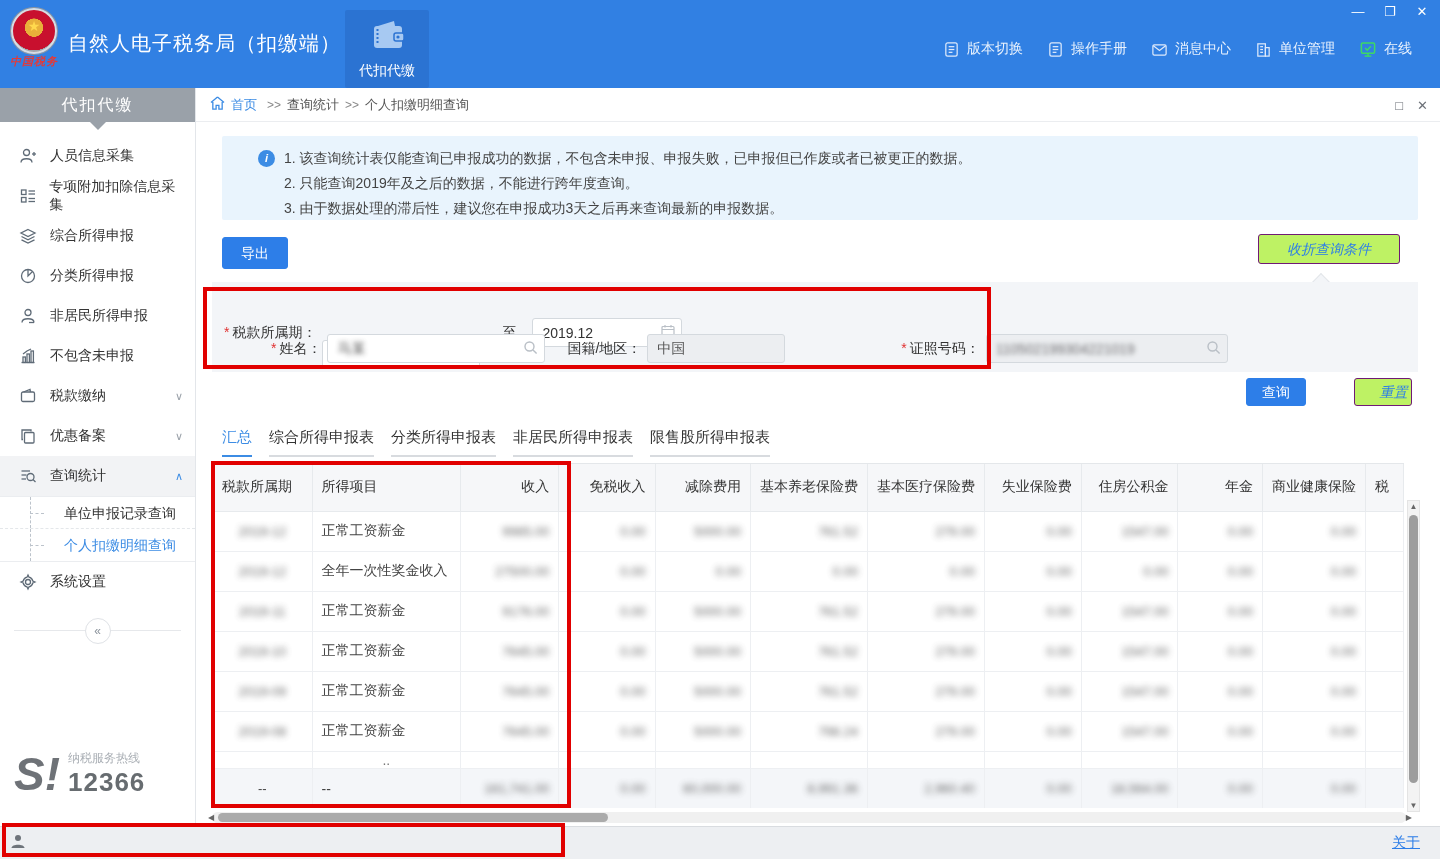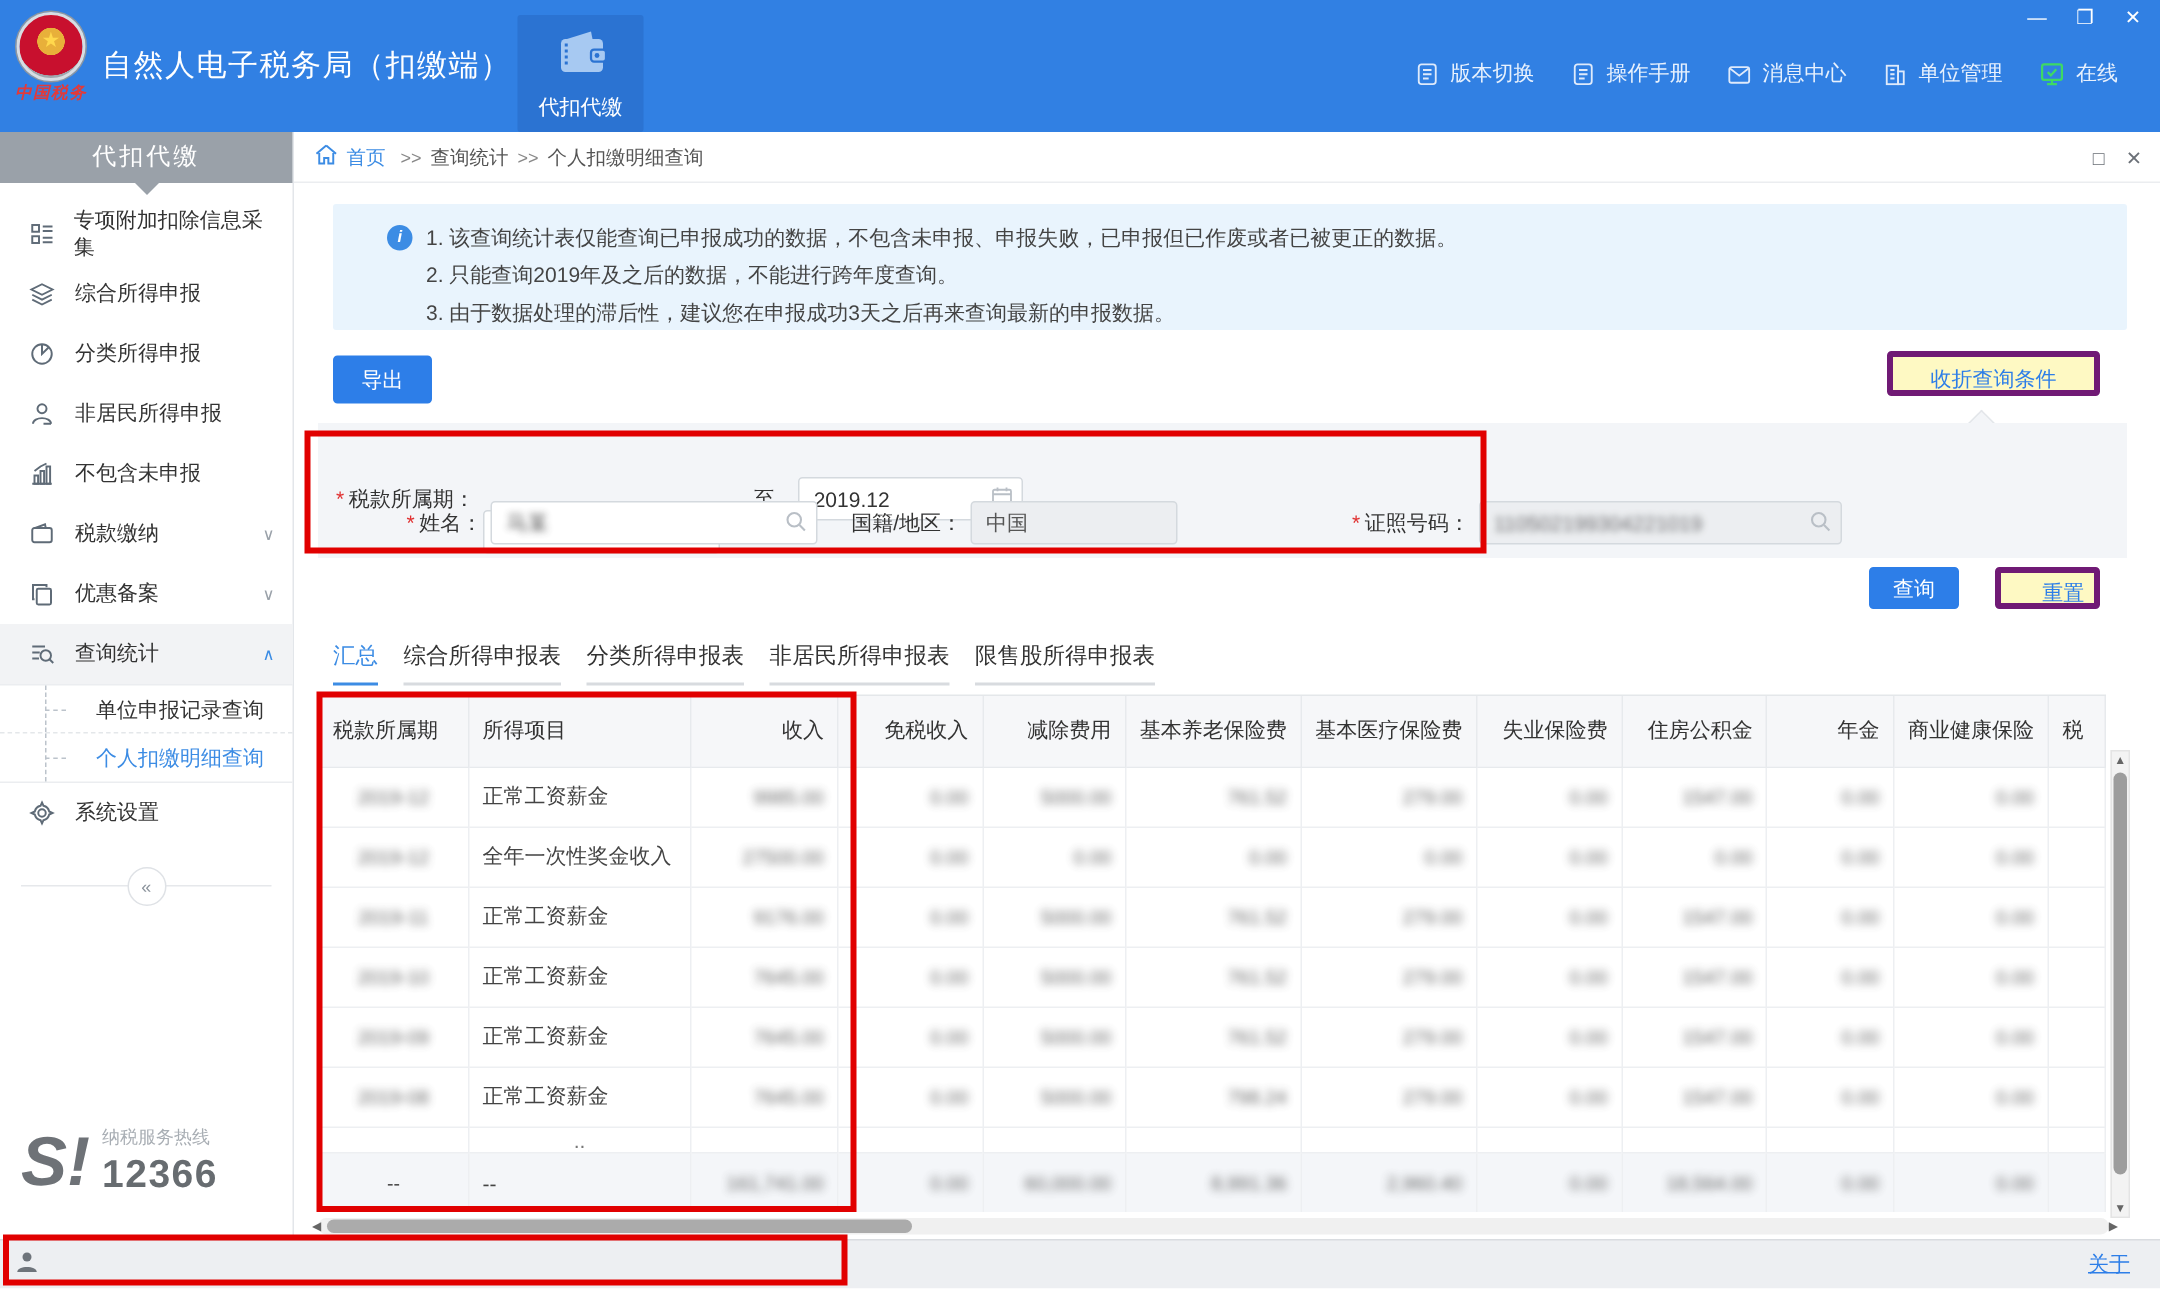--- a/index.html
+++ b/index.html
@@ -54,37 +54,37 @@
   .pane-ctl span { color:#6b7077; font-size:13px; cursor:pointer; }
 
   .content { position:absolute; left:196px; top:122px; width:1244px; height:704px; background:#fff; }
 
   .notice { position:absolute; left:26px; top:14px; width:1196px; height:84px; background:#e9f4fd; border-radius:2px; padding:10px 12px 0 62px; }
   .notice .info-badge { position:absolute; left:36px; top:14px; width:17px; height:17px; border-radius:50%; background:#3c8ce4; color:#fff; font-size:11px; font-weight:bold; text-align:center; line-height:17px; font-style:italic; }
   .notice .nline { font-size:14px; color:#444; line-height:25px; white-space:nowrap; }
 
   .btn { display:inline-block; border-radius:3px; font-size:14px; text-align:center; cursor:pointer; }
   .btn-primary { background:#2d7ee8; color:#fff; border:1px solid #2d7ee8; }
-  .btn-ghost { background:#fef9c3; color:#2d7ee8; border:4px solid #701a75; }
+  .btn-ghost { background:#bef264; color:#2d7ee8; border:1px solid #701a75;font-style:italic; }
   .export-btn { position:absolute; left:26px; top:115px; width:66px; height:32px; line-height:31px; }
   .fold-btn { position:absolute; right:40px; top:112px; width:142px; height:30px; line-height:28px; }
 
   .filter-panel { position:absolute; left:16px; top:160px; width:1206px; height:90px; background:#f3f5f8; }
   .fold-caret { position:absolute; right:112px; top:154px; width:14px; height:14px; background:#f3f5f8; transform:rotate(45deg); border-left:1px solid #e3e6ea; border-top:1px solid #e3e6ea; }
   .f-row { position:absolute; display:flex; align-items:center; }
   .f-label { font-size:14px; color:#333; white-space:nowrap; }
   .req:before { content:"*"; color:#e03131; margin-right:3px; }
   .f-input { position:relative; background:#fff; border:1px solid #d4d9de; border-radius:3px; height:29px; display:flex; align-items:center; padding:0 26px 0 9px; font-size:14px; color:#333; }
   .f-input.disabled { background:#eceef1; color:#555; }
   .f-input .tail-icon { position:absolute; right:6px; top:50%; transform:translateY(-50%); }
   .blurred { filter:blur(3px); opacity:.8; }
   .blurred-soft { filter:blur(2.5px); opacity:.85; }
 
   .query-btn { position:absolute; right:134px; top:256px; width:60px; height:28px; line-height:26px; }
-  .reset-btn { position:absolute; right:40px; top:256px; width:70px; height:28px; line-height:26px;padding-left:21px; }
+  .reset-btn { position:absolute; right:28px; top:256px; width:58px; height:28px; line-height:26px;padding-left:21px; }
 
   
   .tabs { position:absolute; left:26px; top:306px; display:flex; gap:17px; }
   .tab { font-size:15px; color:#333; padding-bottom:8px; border-bottom:2px solid #d8dbdf; cursor:pointer; white-space:nowrap; }
   .tab.active { color:#3c8ce4; border-bottom-color:#3c8ce4; }
 
   
   .grid-wrap { position:absolute; left:16px; top:341px; width:1192px; height:345px; overflow:hidden; border-top:1px solid #e4e7ea; }
   table.grid { border-collapse:collapse; table-layout:fixed; }
   table.grid th { background:#f6f7f9; height:47px; font-size:14px; color:#333; font-weight:normal; border:1px solid #e7eaed; border-top:none; padding:0 9px; white-space:nowrap; }
@@ -204,20 +204,31 @@
       <span>✕</span>
     </div>
   </div>
 
   <div class="sidebar">
     <div class="side-head">代扣代缴</div>
     <div class="menu">
         <div class="menu-item">
           <span class="mi-icon">
             <svg width="18" height="18" viewBox="0 0 18 18" fill="none" stroke="#5f6b77" stroke-width="1.3">
+              <circle cx="7.5" cy="5.5" r="3"></circle>
+              <path d="M2 15.5 C2 10.5 13 10.5 13 15.5"></path>
+              <line x1="13" y1="7" x2="17" y2="7"></line>
+              <line x1="15" y1="5" x2="15" y2="9"></line>
+            </svg>
+          </span>
+          <span>人员信息采集</span>
+        </div>
+        <div class="menu-item">
+          <span class="mi-icon">
+            <svg width="18" height="18" viewBox="0 0 18 18" fill="none" stroke="#5f6b77" stroke-width="1.3">
               <rect x="2.5" y="3" width="4.5" height="4.5"></rect>
               <rect x="2.5" y="10.5" width="4.5" height="4.5"></rect>
               <line x1="9.5" y1="4" x2="16" y2="4"></line>
               <line x1="9.5" y1="7" x2="16" y2="7"></line>
               <line x1="9.5" y1="11.5" x2="16" y2="11.5"></line>
               <line x1="9.5" y1="14.5" x2="16" y2="14.5"></line>
             </svg>
           </span>
           <span>专项附加扣除信息采集</span>
         </div>

